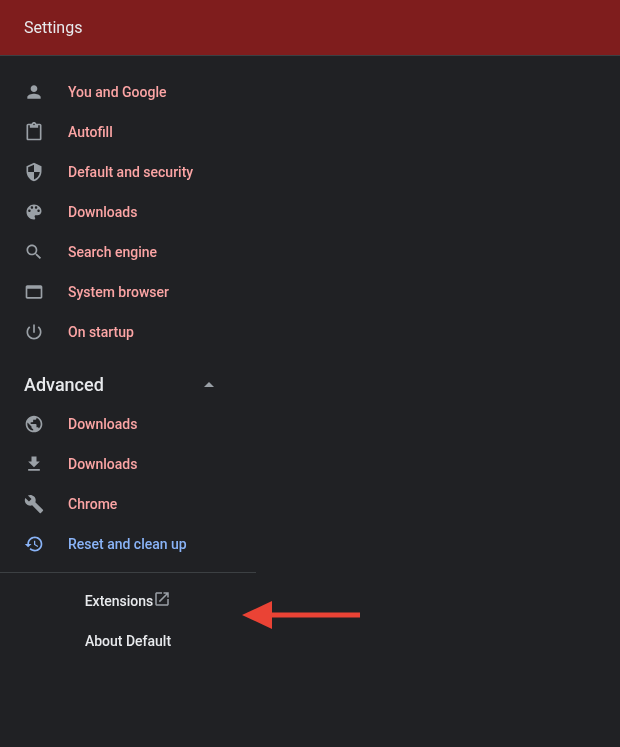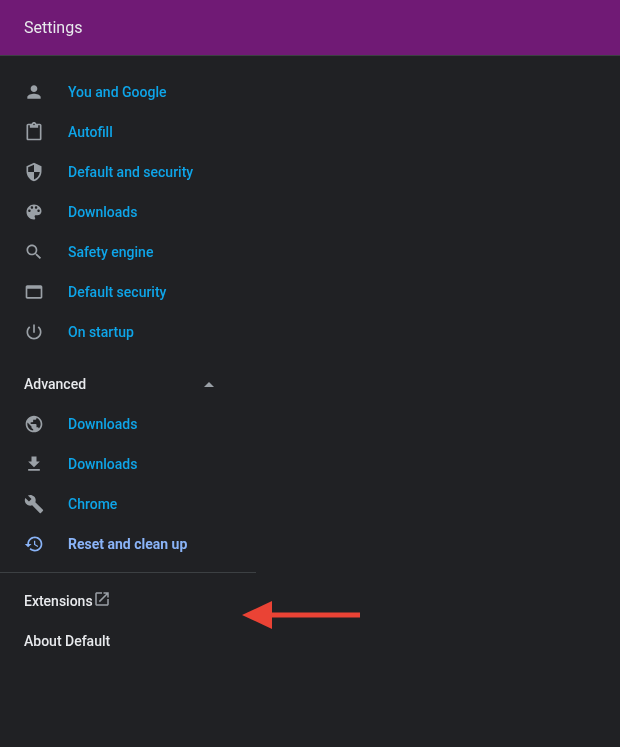--- a/index.html
+++ b/index.html
@@ -11,21 +11,21 @@
       width: 620px;
       height: 747px;
       background: #202124;
       font-family: 'Segoe UI', Roboto, Arial, sans-serif;
       color: #e8eaed;
       overflow: hidden;
       position: relative;
     }
     .header {
       height: 56px;
-      background: #701a75;
+      background: #7f1d1d;
       display: flex;
       align-items: center;
       padding: 0 24px;
       border-bottom: 1px solid #3c4043;
     }
     .header-title {
       font-size: 16px;
       font-weight: 400;
       color: #e8eaed;
     }
@@ -49,41 +49,40 @@
       flex-shrink: 0;
     }
     .nav-icon svg {
       width: 20px;
       height: 20px;
       fill: #9aa0a6;
     }
     .nav-label {
       font-size: 14px;
       font-weight: 500;
-      color: #0ea5e9;
+      color: #fca5a5;
     }
     .nav-item.active .nav-label {
       color: #8ab4f8;
-      font-weight: bold;
     }
     .nav-item.active .nav-icon svg {
       fill: #8ab4f8;
     }
     .section-header {
       display: flex;
       align-items: center;
       justify-content: space-between;
       height: 40px;
       padding: 0 24px;
       margin-top: 12px;
       cursor: pointer;
       width: 238px;
     }
     .section-label {
-      font-size: 14px;
+      font-size: 18px;
       font-weight: 500;
       color: #e8eaed;
     }
     .chevron {
       width: 0;
       height: 0;
       border-left: 5px solid transparent;
       border-right: 5px solid transparent;
       border-bottom: 5px solid #9aa0a6;
     }
@@ -92,21 +91,21 @@
       background: #3c4043;
       margin: 8px 0;
       width: 256px;
     }
     .bottom-section {
       margin-top: 6px;
     }
     .bottom-item {
       display: flex;
       align-items: center;
-      justify-content: flex-start;
+      justify-content: center;
       height: 40px;
       padding: 0 24px;
       cursor: pointer;
       width: 256px;
     }
     .bottom-label {
       font-size: 14px;
       font-weight: 500;
       color: #e8eaed;
     }
@@ -167,30 +166,30 @@
     </span>
     <span class="nav-label">Downloads</span>
   </div>
 
   <div class="nav-item">
     <span class="nav-icon">
       <svg viewBox="0 0 24 24">
           <path d="M15.5 14h-.79l-.28-.27C15.41 12.59 16 11.11 16 9.5 16 5.91 13.09 3 9.5 3S3 5.91 3 9.5 5.91 16 9.5 16c1.61 0 3.09-.59 4.23-1.57l.27.28v.79l5 4.99L20.49 19l-4.99-5zm-6 0C7.01 14 5 11.99 5 9.5S7.01 5 9.5 5 14 7.01 14 9.5 11.99 14 9.5 14z"></path>
         </svg>
     </span>
-    <span class="nav-label">Safety engine</span>
+    <span class="nav-label">Search engine</span>
   </div>
 
   <div class="nav-item">
     <span class="nav-icon">
       <svg viewBox="0 0 24 24">
           <path d="M20 4H4c-1.1 0-2 .9-2 2v12c0 1.1.9 2 2 2h16c1.1 0 2-.9 2-2V6c0-1.1-.9-2-2-2zm0 14H4V8h16v10z"></path>
         </svg>
     </span>
-    <span class="nav-label">Default security</span>
+    <span class="nav-label">System browser</span>
   </div>
 
   <div class="nav-item">
     <span class="nav-icon">
       <svg viewBox="0 0 24 24">
           <path d="M13 3h-2v10h2V3zm4.83 2.17l-1.42 1.42C17.99 7.86 19 9.81 19 12c0 3.87-3.13 7-7 7s-7-3.13-7-7c0-2.19 1.01-4.14 2.58-5.42L6.17 5.17C4.23 6.82 3 9.26 3 12c0 4.97 4.03 9 9 9s9-4.03 9-9c0-2.74-1.23-5.18-3.17-6.83z"></path>
         </svg>
     </span>
     <span class="nav-label">On startup</span>
   </div>

